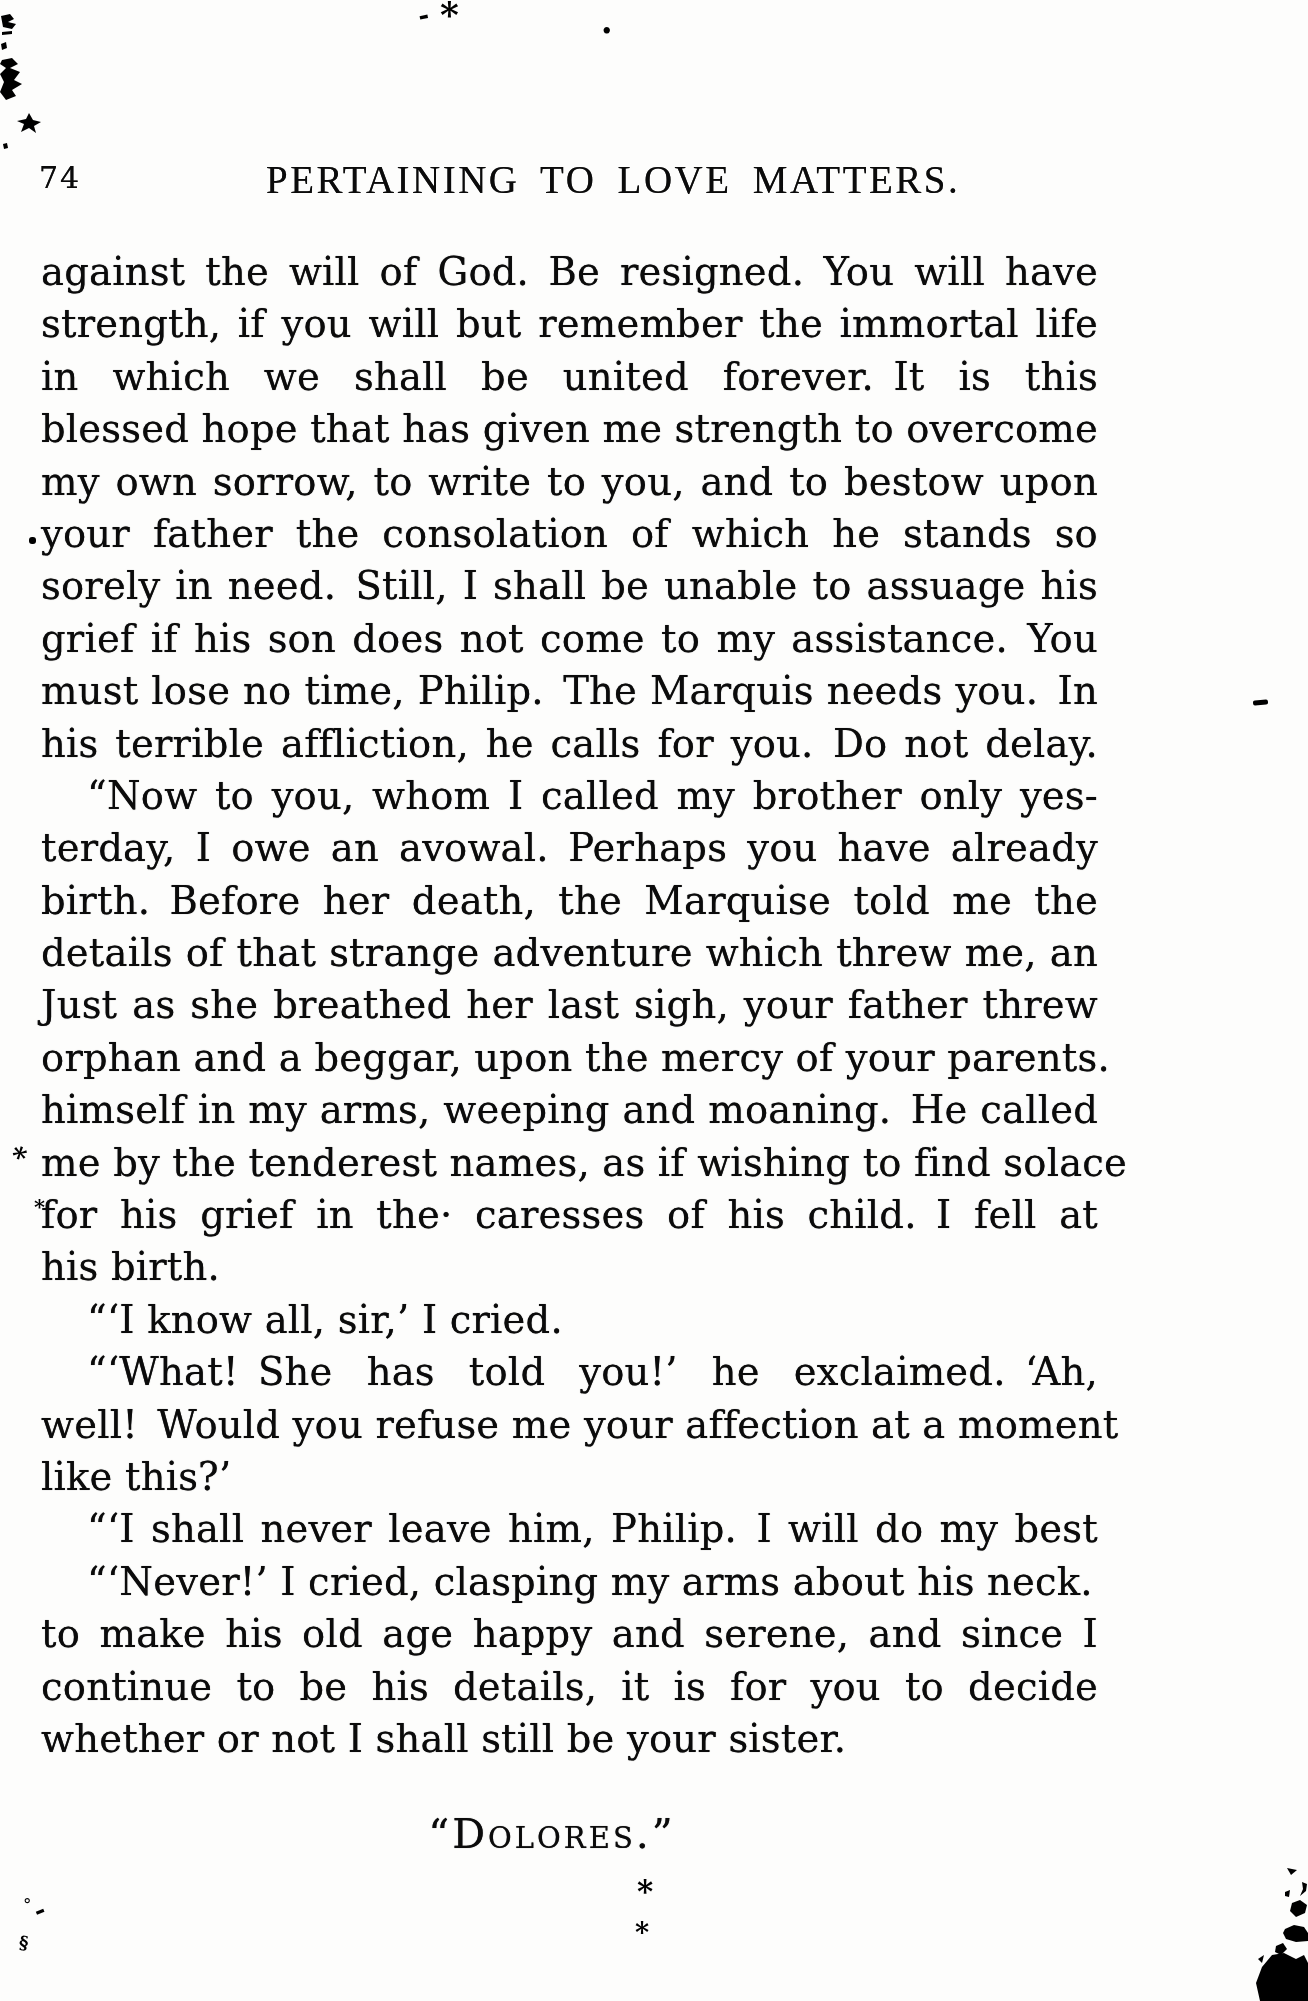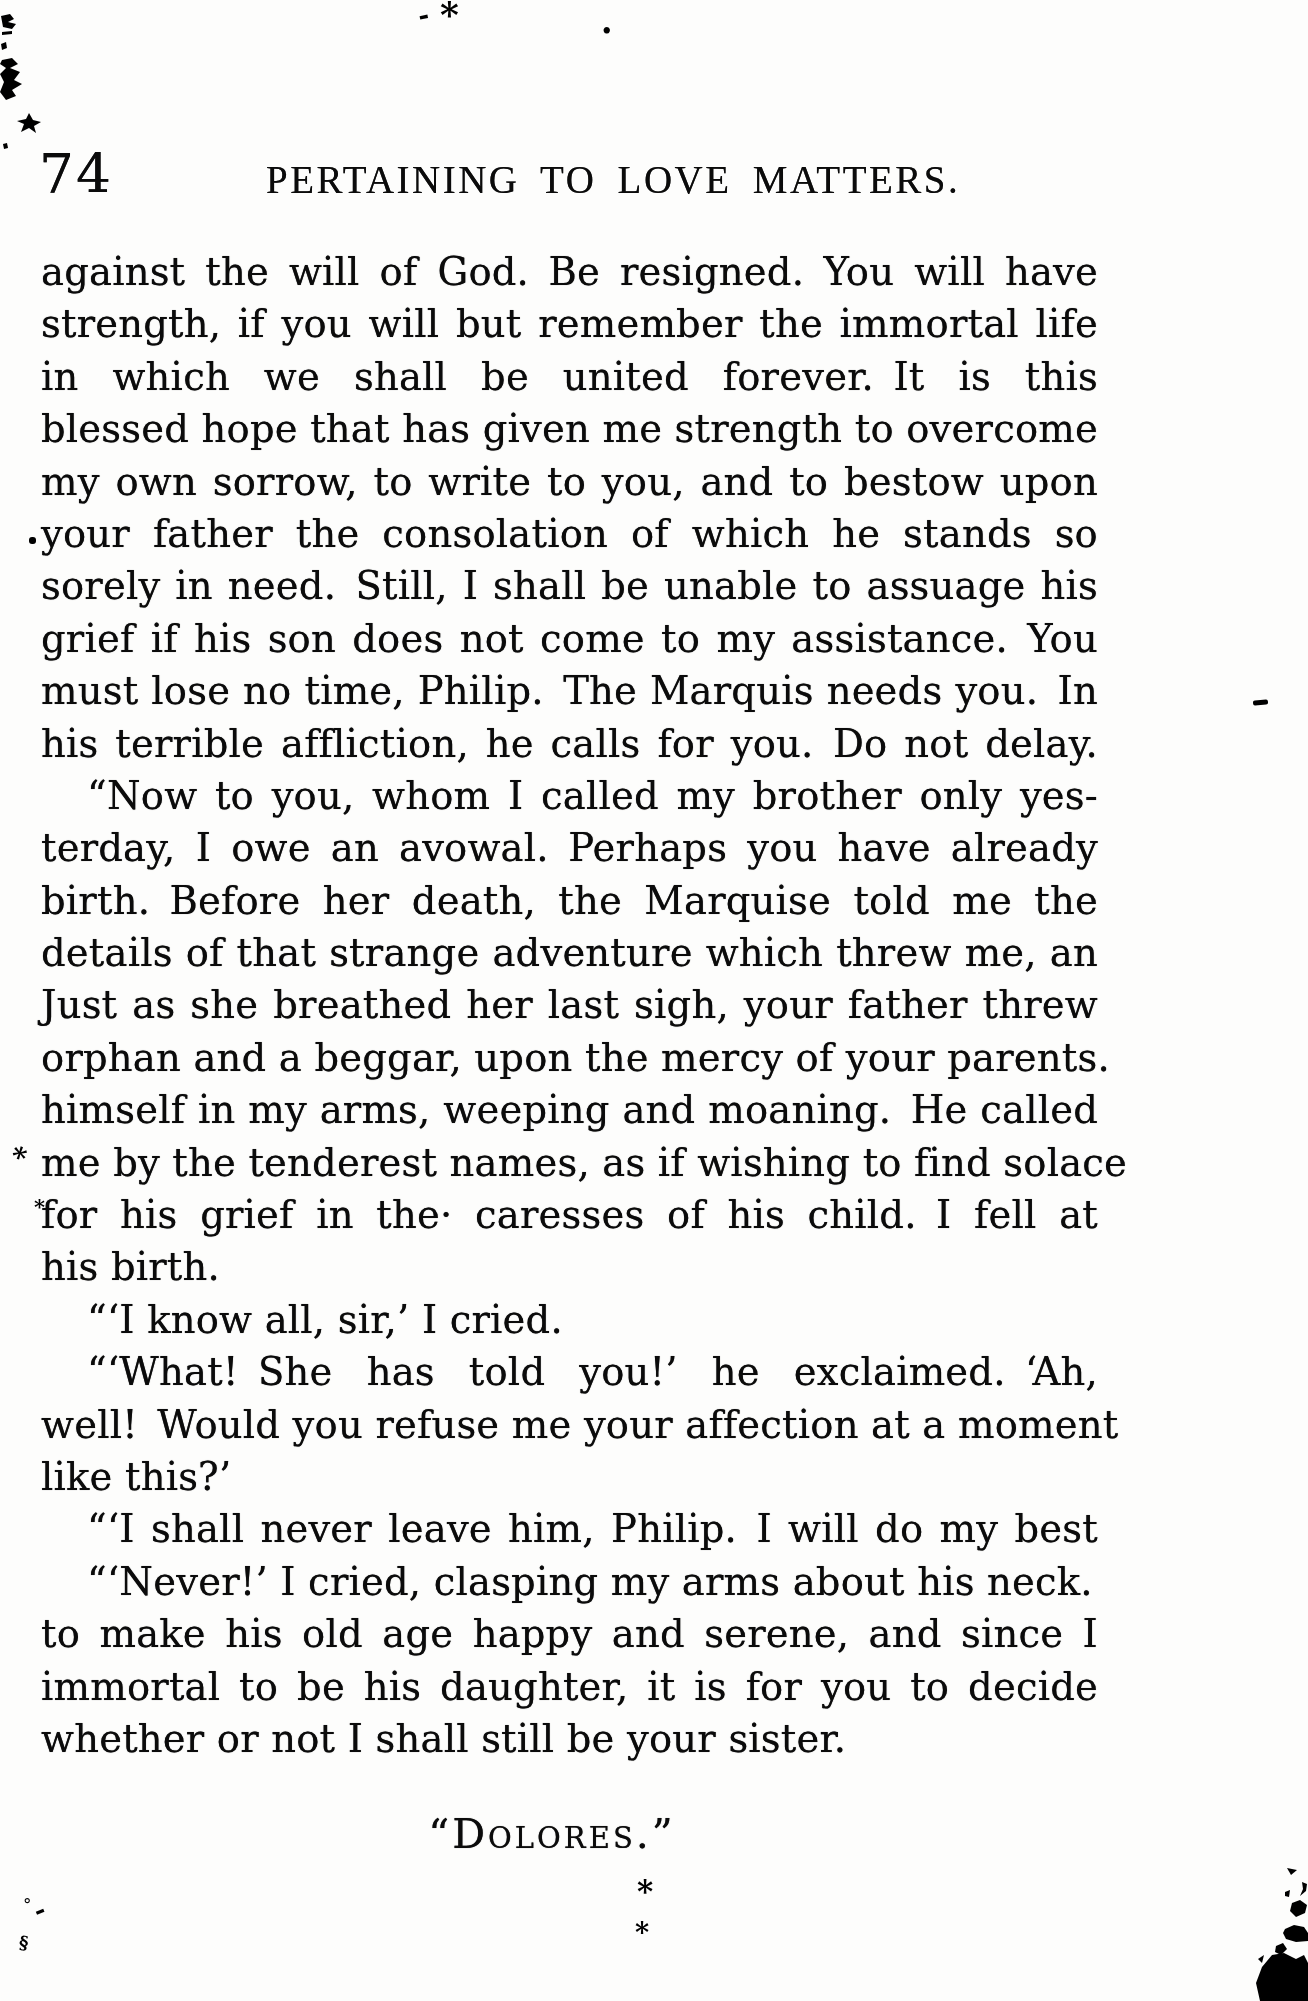--- a/index.html
+++ b/index.html
@@ -9,22 +9,22 @@
     overflow: hidden;
   }
   .page {
     position: relative;
     width: 1308px; height: 2001px;
     font-family: "DejaVu Serif", "Liberation Serif", serif;
     color: #0b0b0b;
   }
   
   .pagenum {
-    position: absolute; left: 39px; top: 147px;
-    font-size: 55px; line-height: 1;
+    position: absolute; left: 39px; top: 163px;
+    font-size: 30px; line-height: 1;
     letter-spacing: 2px;
     text-shadow: 0 0 0.6px rgba(0,0,0,.75);
   }
   .running-title {
     position: absolute; left: 266px; top: 160px;
     font-size: 39px; line-height: 1;
     letter-spacing: 2.5px; word-spacing: 9px;
     text-shadow: 0 0 0.6px rgba(0,0,0,.75);
     white-space: nowrap;
     font-family: Liberation Serif, serif;
@@ -124,21 +124,21 @@
       <div class="line">me by the tenderest names, as if wishing to find solace</div>
       <div class="line">for his grief in the· caresses of his child. I fell at</div>
       <div class="line short">his birth.</div>
       <div class="line indent short">“‘I know all, sir,’ I cried.</div>
       <div class="line indent">“‘What! She has told you!’ he exclaimed. ‘Ah,</div>
       <div class="line">well! Would you refuse me your affection at a moment</div>
       <div class="line short">like this?’</div>
       <div class="line indent">“‘I shall never leave him, Philip. I will do my best</div>
       <div class="line indent short">“‘Never!’ I cried, clasping my arms about his neck.</div>
       <div class="line">to make his old age happy and serene, and since I</div>
-      <div class="line">immortal to be his daughter, it is for you to decide</div>
+      <div class="line">continue to be his details, it is for you to decide</div>
       <div class="line short">whether or not I shall still be your sister.</div>
     </main>
 
   <div class="signature">“Dolores.”</div>
 
   <span class="mark m-top-dash">-</span>
   <span class="mark m-top-star">*</span>
   <span class="mark m-top-dot">•</span>
   <div class="ink-dot"></div>
   <div class="ink-dash-right"></div>

